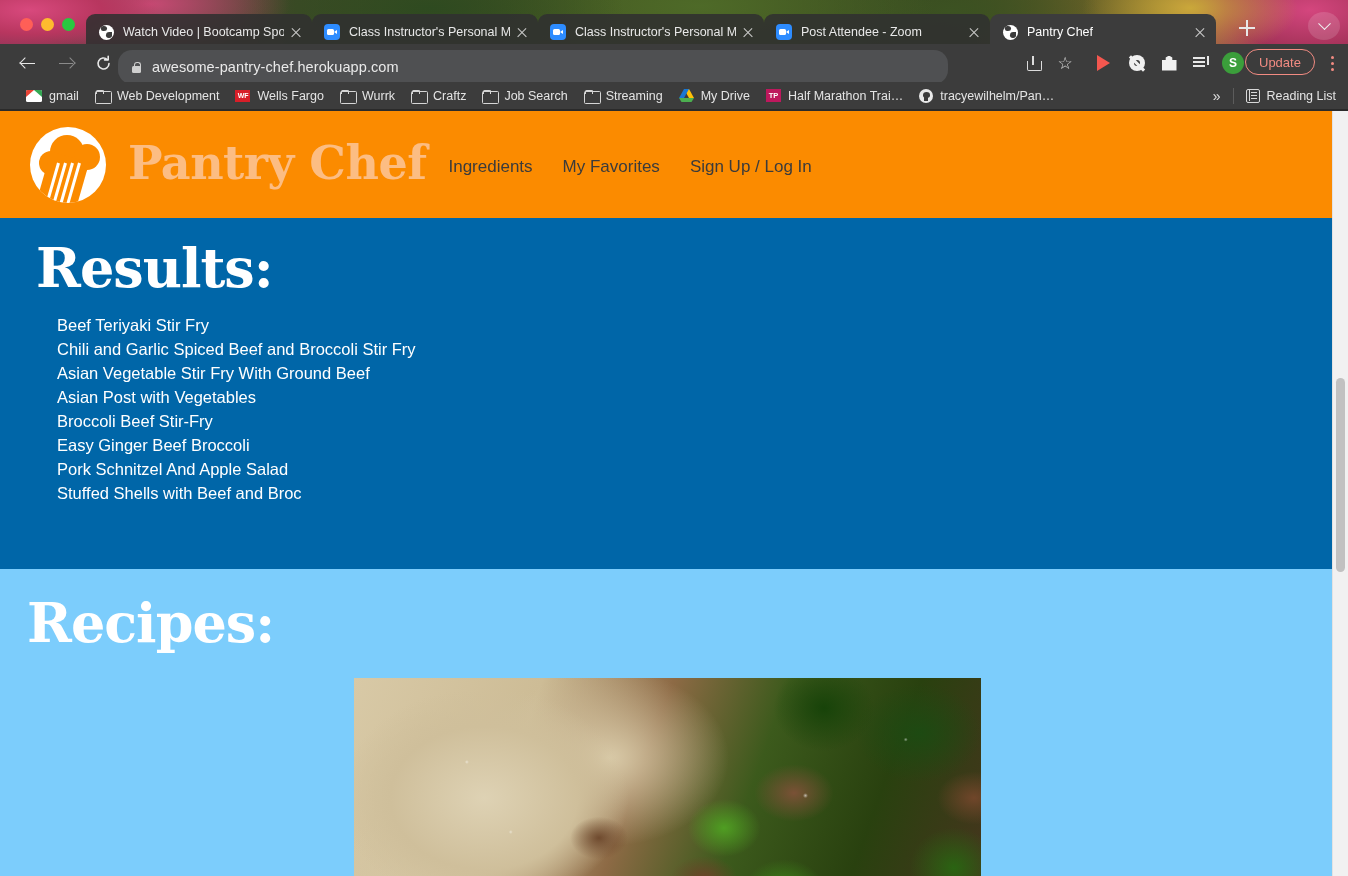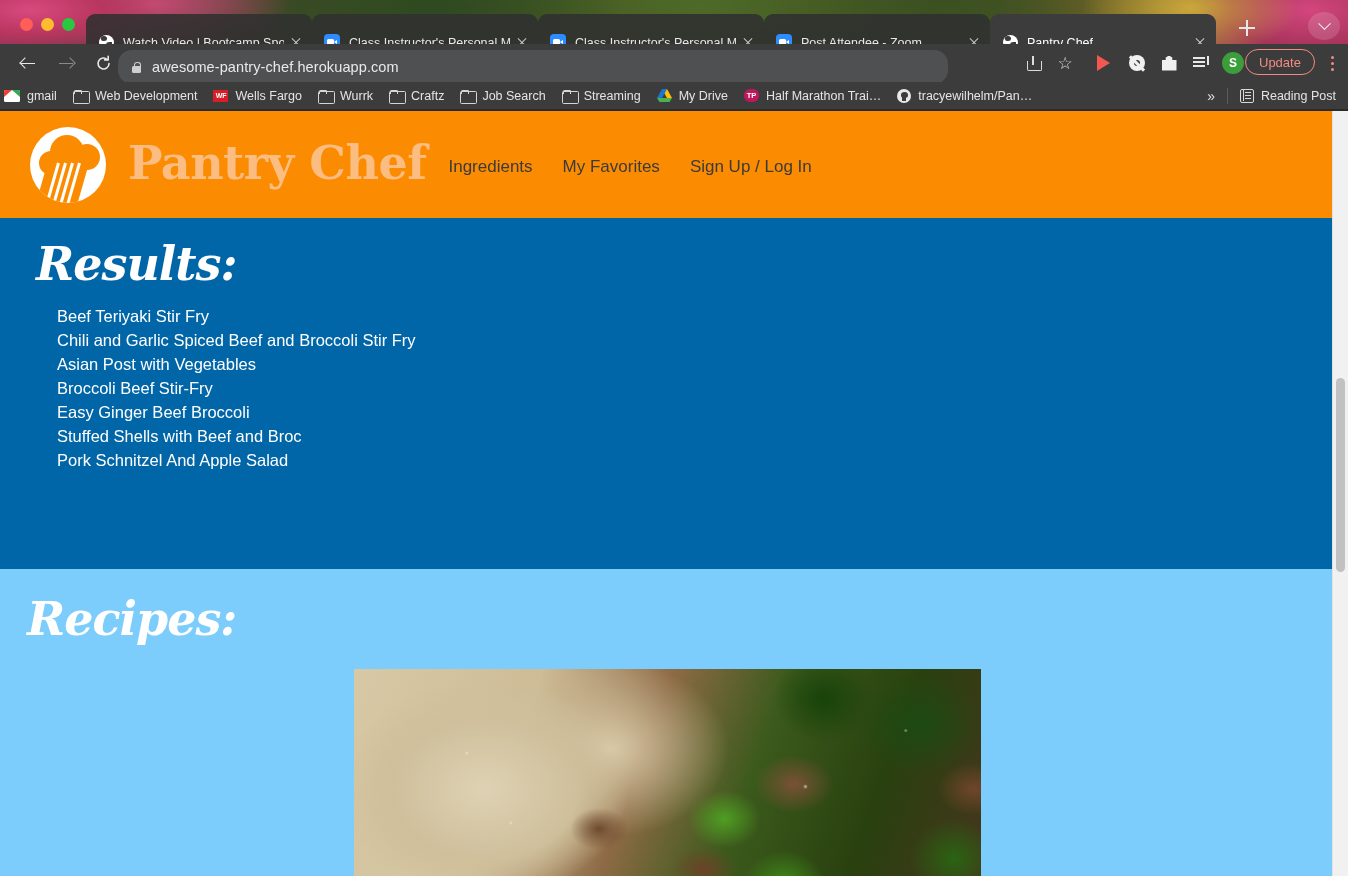--- a/index.html
+++ b/index.html
@@ -58,21 +58,21 @@
   #tabs {
     position: absolute;
     left: 86px; top: 8px;
     display: flex;
     align-items: flex-end;
     height: 42px;
   }
   .tab {
     position: relative;
     width: 226px; height: 36px;
-    display: flex; align-items: flex-end;
+    display: flex; align-items: center;
     padding: 0 8px 0 12px;
     background: rgba(48,48,48,0.88);
     border-radius: 9px 9px 0 0;
     color: #e8e8e8;
     font-size: 12.5px;
     white-space: nowrap;
     overflow: hidden;
   }
   .tab.active {
     background: #3c3c3c;
@@ -317,21 +317,21 @@
     display: flex; align-items: center; justify-content: center;
   }
 
   
   #bookmarks-bar {
     position: absolute;
     top: 82px; left: 0;
     width: 1348px; height: 28px;
     background: #3c3c3c;
     display: flex; align-items: center;
-    padding-left: 4px;
+    padding-left: 26px;
     color: #e4e4e4;
     font-size: 12.5px;
     white-space: nowrap;
     border-bottom: 1px solid #2a2a2a;
   }
   .bookmark {
     display: flex; align-items: center;
     margin-right: 16px;
     height: 22px;
   }
@@ -396,21 +396,21 @@
     width: 15px; height: 13px;
     flex: 0 0 15px;
     position: relative;
   }
   .bm-tp {
     width: 15px; height: 13px;
     background: #be185d;
     color: #fff;
     font-size: 7.5px; font-weight: bold;
     display: flex; align-items: center; justify-content: center;
-    border-radius: 6px;
+    border-radius: 0;
     flex: 0 0 15px;
   }
   .bm-github {
     width: 14px; height: 14px;
     border-radius: 50%;
     background: #e9e9e9;
     position: relative;
     flex: 0 0 14px;
   }
   .bm-github::before {
@@ -568,25 +568,24 @@
 
   
   #results-section {
     background: #0066a8;
     padding: 22px 0 26px 0;
     min-height: 351px;
   }
   .section-heading {
     font-family: "DejaVu Serif", serif;
     font-weight: bold;
-    font-size: 46px;
+    font-size: 54px;
     color: #ffffff;
     letter-spacing: -1px;
     line-height: 1.05;
-    font-style: italic;
   }
   #results-heading {
     margin-left: 36px;
     margin-bottom: 16px;
   }
   #results-list {
     list-style: none;
     margin-left: 57px;
   }
   #results-list li {
@@ -916,21 +915,21 @@
       <span class="bm-github"></span>
       <span class="bm-label">tracyewilhelm/Pan…</span>
     </div>
 
   </div>
 
   <div id="bookmarks-right">
     <span id="bm-overflow">»</span>
     <span id="bm-divider"></span>
     <span class="reading-list-icon"></span>
-    <span>Reading Post</span>
+    <span>Reading List</span>
   </div>
 
   <div id="page-viewport">
     <div id="page-content">
 
       <div id="site-header">
         <div id="site-logo">
           <span class="hat-puff-l"></span>
           <span class="hat-puff-c"></span>
           <span class="hat-puff-r"></span>
@@ -946,25 +945,26 @@
           <a href="#">My Favorites</a>
           <a href="#">Sign Up / Log In</a>
         </nav>
       </div>
 
       <section id="results-section">
         <h1 id="results-heading" class="section-heading">Results:</h1>
         <ul id="results-list">
           <li>Beef Teriyaki Stir Fry</li>
           <li>Chili and Garlic Spiced Beef and Broccoli Stir Fry</li>
+          <li>Asian Vegetable Stir Fry With Ground Beef</li>
           <li>Asian Post with Vegetables</li>
           <li>Broccoli Beef Stir-Fry</li>
           <li>Easy Ginger Beef Broccoli</li>
+          <li>Pork Schnitzel And Apple Salad</li>
           <li>Stuffed Shells with Beef and Broc</li>
-          <li>Pork Schnitzel And Apple Salad</li>
         </ul>
       </section>
 
       <section id="recipes-section">
         <h1 id="recipes-heading" class="section-heading">Recipes:</h1>
         <div id="recipe-card">
           <div id="recipe-image"></div>
         </div>
       </section>
 

